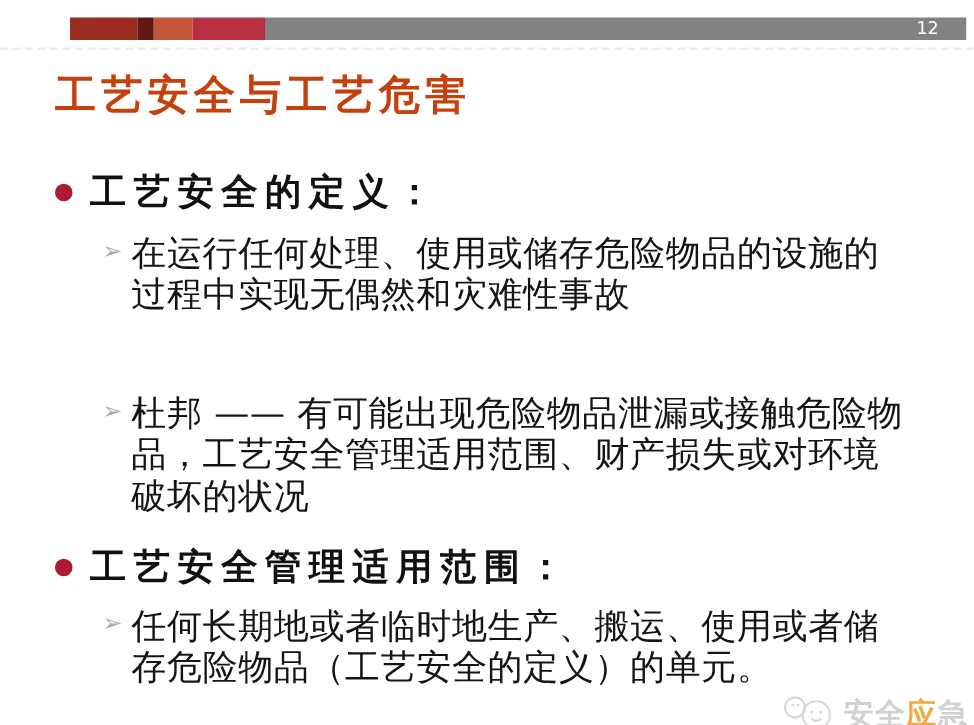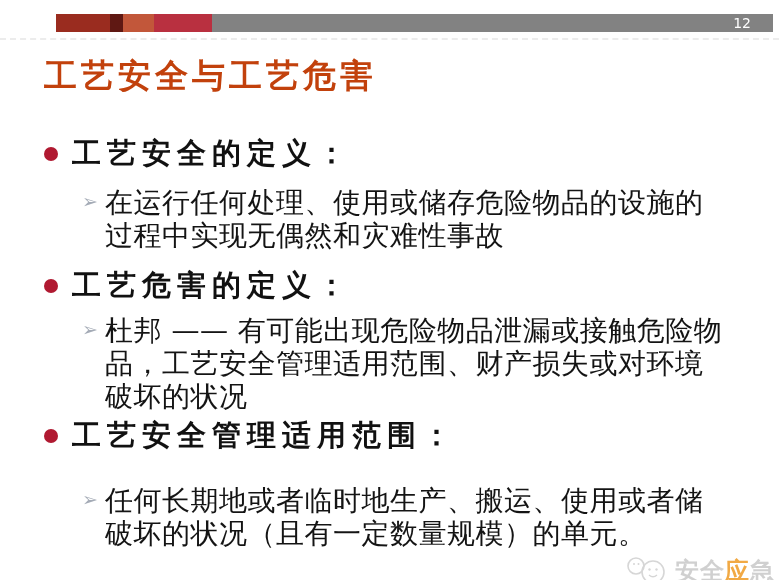--- a/index.html
+++ b/index.html
@@ -75,21 +75,21 @@
     margin-left: 29px;
     font-size: 29px;
     line-height: 34px;
     font-weight: bold;
     letter-spacing: 6px;
     white-space: nowrap;
     color: #111111;
   }
   .head1 { top: 136px; }
   .head2 { top: 268px; }
-  .head3 { top: 418px; }
+  .head3 { top: 436px; }
 
   
   .sub {
     position: absolute;
     left: 82px;
     width: 660px;
   }
   .sub .arrow {
     position: absolute;
     left: 0; top: 4px;
@@ -154,39 +154,35 @@
   <div class="head head1">
     <span class="dot"></span>
     <span class="head-text">工艺安全的定义：</span>
   </div>
   <div class="sub sub1">
     <span class="arrow">➢</span>
     <span class="sub-text">在运行任何处理、使用或储存危险物品的设施的
 过程中实现无偶然和灾难性事故</span>
   </div>
 
-  <div class="head head2">
-    <span class="dot"></span>
-    <span class="head-text">工艺危害的定义：</span>
-  </div>
   <div class="sub sub2">
     <span class="arrow">➢</span>
     <span class="sub-text">杜邦 —— 有可能出现危险物品泄漏或接触危险物
 品，工艺安全管理适用范围、财产损失或对环境
 破坏的状况</span>
   </div>
 
   <div class="head head3">
     <span class="dot"></span>
     <span class="head-text">工艺安全管理适用范围：</span>
   </div>
   <div class="sub sub3">
     <span class="arrow">➢</span>
     <span class="sub-text">任何长期地或者临时地生产、搬运、使用或者储
-破坏的状况（且有一定数量规模）的单元。</span>
+存危险物品（工艺安全的定义）的单元。</span>
   </div>
 
   <div class="watermark">
     <svg class="mascot" width="44" height="30" viewBox="0 0 44 30">
       <circle cx="11" cy="10" r="8" fill="none" stroke="#d2d2d2" stroke-width="1.6"></circle>
       <circle cx="9" cy="8" r="1" fill="#d2d2d2"></circle>
       <circle cx="13.5" cy="8" r="1" fill="#d2d2d2"></circle>
       <circle cx="28" cy="16" r="11" fill="none" stroke="#d2d2d2" stroke-width="1.6"></circle>
       <circle cx="24.5" cy="13.5" r="1.2" fill="#d2d2d2"></circle>
       <circle cx="31.5" cy="13.5" r="1.2" fill="#d2d2d2"></circle>

